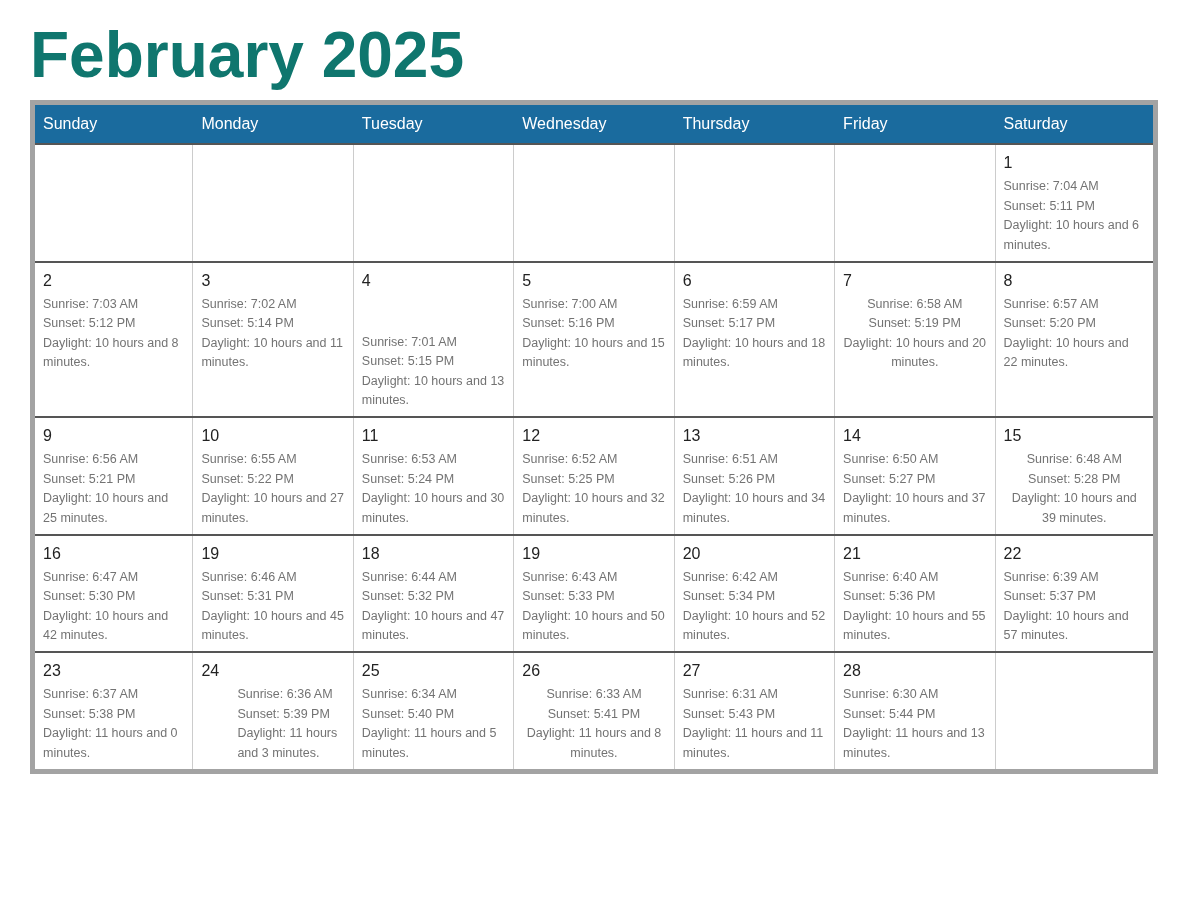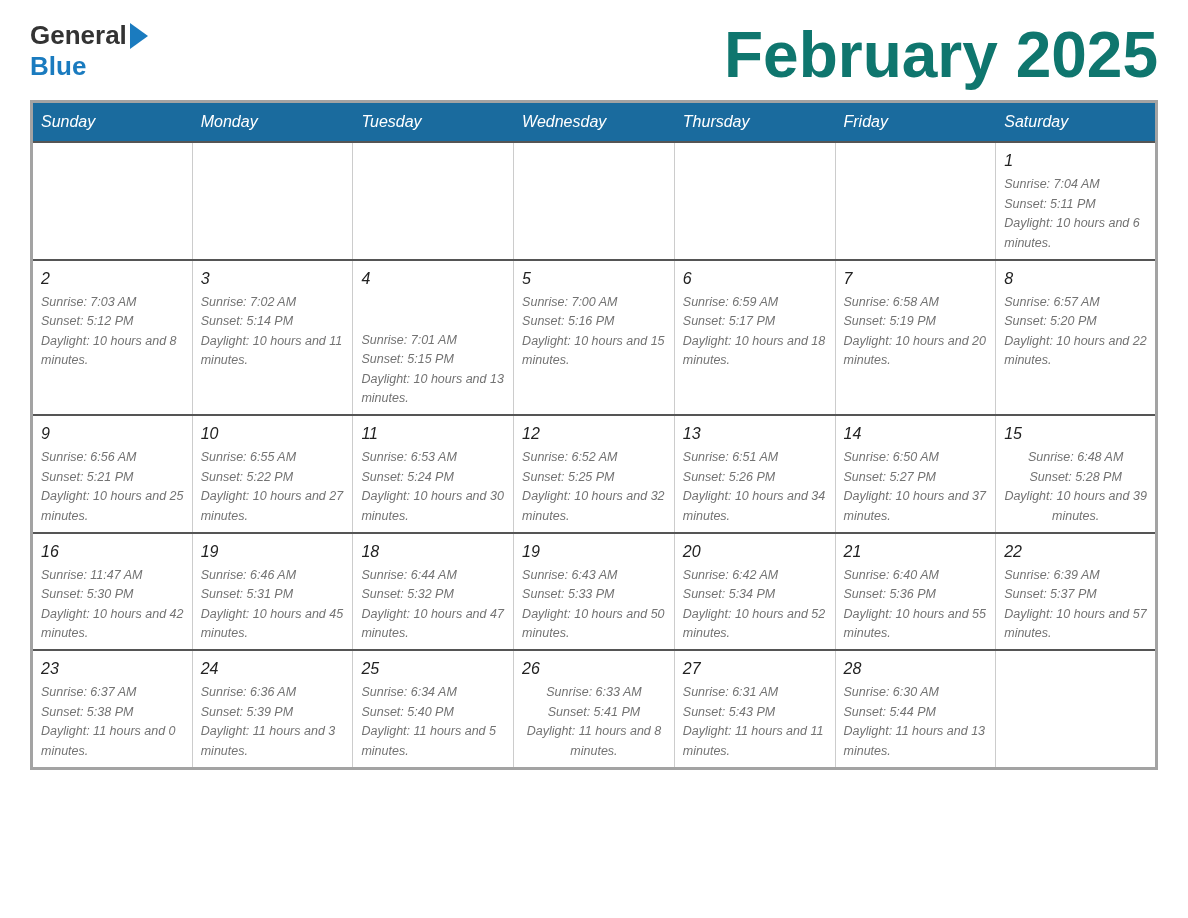--- a/index.html
+++ b/index.html
@@ -37,23 +37,22 @@
       line-height: 1.1;
     }
     .location-title {
       font-size: 20px;
       color: #444;
       margin-top: 4px;
     }
     .calendar {
       width: 100%;
       border-collapse: collapse;
-      border: 3px solid #a3a3a3;
+      border: 5px solid #a3a3a3;
       margin-top: 10px;
-      font-style: italic;
     }
     .calendar th {
       background-color: #1a6b9e;
       color: #fff;
       padding: 10px 8px;
       font-size: 16px;
       font-weight: normal;
       text-align: left;
       border: 1px solid #1a6b9e;
     }
@@ -110,29 +109,20 @@
       border-bottom: 13px solid transparent;
       border-left: 18px solid #1a7bbf;
       margin-left: 3px;
       margin-bottom: 2px;
     }
   </style>
 </head>
 <body>
 
 <div class="header">
-  <div class="logo-wrapper">
-    <div class="logo-top-line">
-      <span class="logo-text-general">General</span>
-      <span class="triangle-right"></span>
-    </div>
-    <div class="logo-blue-line">
-      <span class="logo-text-blue">Blue</span>
-    </div>
-  </div>
   <div class="title-section">
     <div class="month-title">February 2025</div>
   </div>
 </div>
 
 <table class="calendar">
   <thead>
     <tr>
     <th>Sunday</th>
         <th>Monday</th>
@@ -184,21 +174,21 @@
 Daylight: 10 hours and 15 minutes.</div>
         </td>
         <td>
           <span class="day-num">6</span>
           <div class="day-info" style="white-space: pre-line;">Sunrise: 6:59 AM
 Sunset: 5:17 PM
 Daylight: 10 hours and 18 minutes.</div>
         </td>
         <td>
           <span class="day-num">7</span>
-          <div class="day-info" style="white-space: pre-line;">Sunrise: 6:58 AM
+          <div class="day-info" style="white-space: pre-line; text-align: center;">Sunrise: 6:58 AM
 Sunset: 5:19 PM
 Daylight: 10 hours and 20 minutes.</div>
         </td>
         <td>
           <span class="day-num">8</span>
           <div class="day-info" style="white-space: pre-line;">Sunrise: 6:57 AM
 Sunset: 5:20 PM
 Daylight: 10 hours and 22 minutes.</div>
         </td>
       </tr>
@@ -242,21 +232,21 @@
         <td>
           <span class="day-num">15</span>
           <div class="day-info" style="white-space: pre-line; text-align: center;">Sunrise: 6:48 AM
 Sunset: 5:28 PM
 Daylight: 10 hours and 39 minutes.</div>
         </td>
       </tr>
       <tr>
         <td>
           <span class="day-num">16</span>
-          <div class="day-info" style="white-space: pre-line;">Sunrise: 11:47 AM
+          <div class="day-info" style="white-space: pre-line;">Sunrise: 6:47 AM
 Sunset: 5:30 PM
 Daylight: 10 hours and 42 minutes.</div>
         </td>
         <td>
           <span class="day-num">19</span>
           <div class="day-info" style="white-space: pre-line;">Sunrise: 6:46 AM
 Sunset: 5:31 PM
 Daylight: 10 hours and 45 minutes.</div>
         </td>
         <td>
@@ -292,21 +282,21 @@
       </tr>
       <tr>
         <td>
           <span class="day-num">23</span>
           <div class="day-info" style="white-space: pre-line;">Sunrise: 6:37 AM
 Sunset: 5:38 PM
 Daylight: 11 hours and 0 minutes.</div>
         </td>
         <td>
           <span class="day-num">24</span>
-          <div class="day-info" style="white-space: pre-line;">Sunrise: 6:36 AM
+          <div class="day-info" style="white-space: pre-line; margin-left: 36px;">Sunrise: 6:36 AM
 Sunset: 5:39 PM
 Daylight: 11 hours and 3 minutes.</div>
         </td>
         <td>
           <span class="day-num">25</span>
           <div class="day-info" style="white-space: pre-line;">Sunrise: 6:34 AM
 Sunset: 5:40 PM
 Daylight: 11 hours and 5 minutes.</div>
         </td>
         <td>

